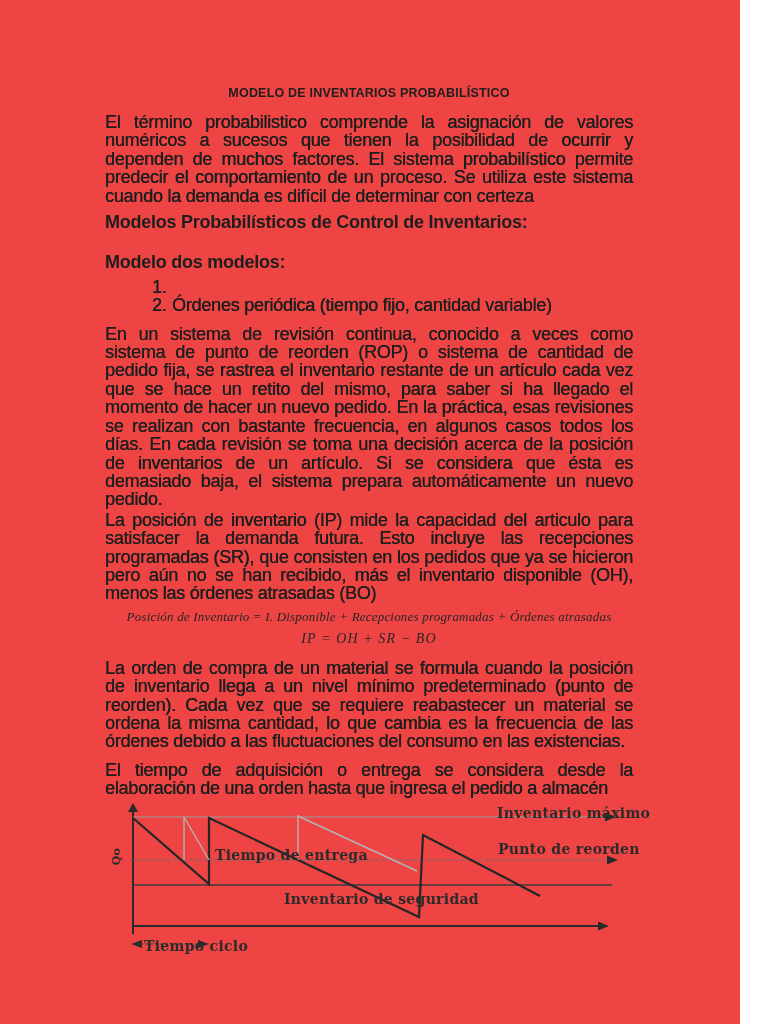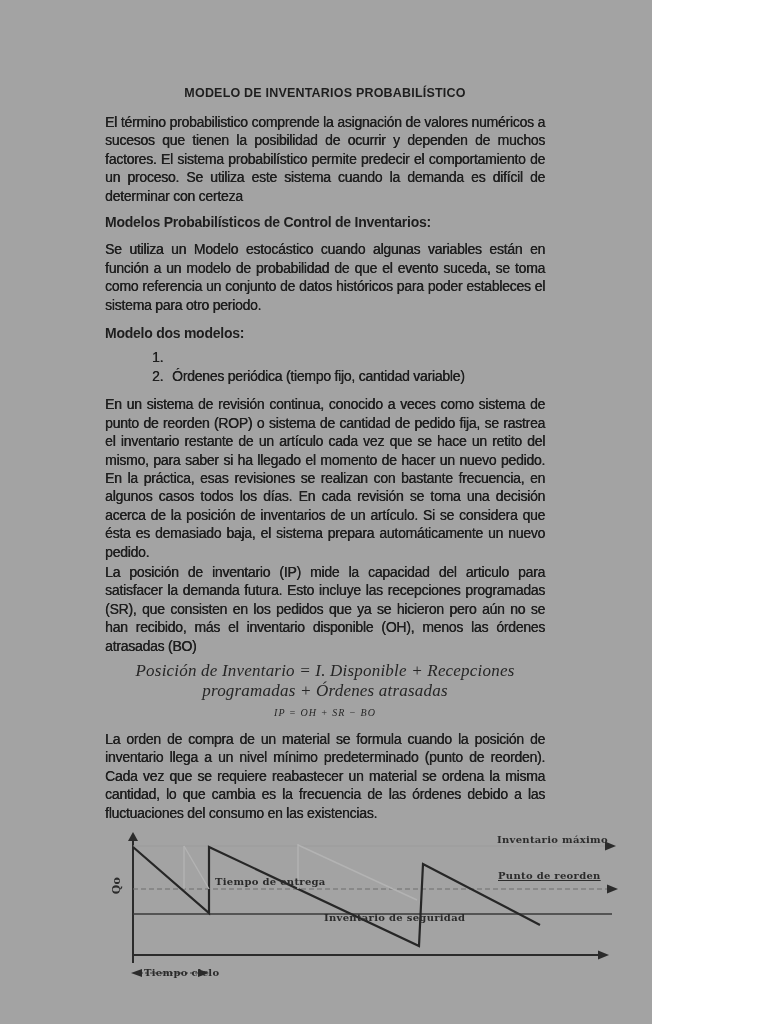--- a/index.html
+++ b/index.html
@@ -1,67 +1,66 @@
 <!DOCTYPE html>
 <html><head>
 <meta charset="utf-8">
 <style>
   html,body { margin:0; padding:0; background:#ffffff; }
   .page {
-    position:relative; width:652px; height:1024px; overflow:hidden;
+    position:relative; width:740px; height:1024px; overflow:hidden;
     box-sizing:border-box; padding:86px 107px 12px 105px;
-    background:#a3a3a3; color:#1e1e1e;
+    background:#ef4444; color:#1e1e1e;
     font-family:"Liberation Sans", sans-serif;
   }
   .title {
     font-size:12.5px; font-weight:bold; text-align:center;
     letter-spacing:0.2px; margin:0 0 13px 0;
   }
   .para {
-    font-size:14px; line-height:18.4px; letter-spacing:-0.25px;
+    font-size:18px; line-height:18.4px; letter-spacing:-0.25px;
     text-align:justify; margin:0; text-shadow:0.35px 0 0 #1e1e1e;
   }
   .bold { font-weight:bold; text-shadow:none; }
-  .mb8{margin-bottom:8px} .mb9{margin-bottom:9px} .mb10{margin-bottom:10px}
+  .mb8{margin-bottom:8px} .mb9{margin-bottom:22px} .mb10{margin-bottom:10px}
   .mb6{margin-bottom:6px} .mb7{margin-bottom:7px} .mb2{margin-bottom:2px}
   .mb12{margin-bottom:12px} .mb5{margin-bottom:5px}
   .list { margin:0 0 10px 0; }
   .list-row { display:flex; padding-left:47px; }
   .list-num { width:20px; flex:0 0 20px; }
   .formula {
     font-family:"Liberation Serif", serif; font-style:italic;
-    font-size:17px; text-align:center; letter-spacing:0.2px; color:#262626;
+    font-size:13px; text-align:center; letter-spacing:0.2px; color:#262626;
   }
-  .formula-ip { font-size:10px; letter-spacing:1.1px; }
+  .formula-ip { font-size:14px; letter-spacing:1.1px; }
   .chart { position:relative; width:625px; height:168px; margin-left:-45px; }
   .chart svg { position:absolute; left:0; top:0; }
   .chart-label {
     position:absolute; font-family:"DejaVu Serif", serif; font-weight:bold;
-    font-size:10px; color:#2b2b2b; white-space:nowrap; letter-spacing:0.3px;
+    font-size:14px; color:#2b2b2b; white-space:nowrap; letter-spacing:0.3px;
   }
   .lbl-qo { left:40px; top:47px; width:32px; text-align:center;
             transform:rotate(-90deg); font-size:11px; }
   .lbl-max { left:437px; top:2px; }
-  .lbl-rop { left:438px; top:38px;text-decoration:underline; }
+  .lbl-rop { left:438px; top:38px; }
   .lbl-lead { left:155px; top:44px; }
-  .lbl-safety { left:224px; top:80px;margin-left:40px; }
+  .lbl-safety { left:224px; top:88px; }
   .lbl-cycle { left:84px; top:135px; }
 </style>
 </head>
 <body>
 
 <div class="page">
 
   <h1 class="title">MODELO DE INVENTARIOS PROBABILÍSTICO</h1>
 
   <p class="para mb8">El término probabilistico comprende la asignación de valores numéricos a sucesos que tienen la posibilidad de ocurrir y dependen de muchos factores. El sistema probabilístico permite predecir el comportamiento de un proceso. Se utiliza este sistema cuando la demanda es difícil de determinar con certeza</p>
 
   <p class="para bold mb9">Modelos Probabilísticos de Control de Inventarios:</p>
 
-  <p class="para mb10">Se utiliza un Modelo estocástico cuando algunas variables están en función a un modelo de probabilidad de que el evento suceda, se toma como referencia un conjunto de datos históricos para poder estableces el sistema para otro periodo.</p>
 
   <p class="para bold mb6">Modelo dos modelos:</p>
 
   <div class="list">
     <div class="para list-row">
       <span class="list-num">1.</span>
     </div>
     <div class="para list-row">
       <span class="list-num">2.</span>
       <span>Órdenes periódica (tiempo fijo, cantidad variable)</span>
@@ -71,20 +70,21 @@
 
   <p class="para mb2">En un sistema de revisión continua, conocido a veces como sistema de punto de reorden (ROP) o sistema de cantidad de pedido fija, se rastrea el inventario restante de un artículo cada vez que se hace un retito del mismo, para saber si ha llegado el momento de hacer un nuevo pedido. En la práctica, esas revisiones se realizan con bastante frecuencia, en algunos casos todos los días. En cada revisión se toma una decisión acerca de la posición de inventarios de un artículo. Si se considera que ésta es demasiado baja, el sistema prepara automáticamente un nuevo pedido.</p>
 
   <p class="para mb6">La posición de inventario (IP) mide la capacidad del articulo para satisfacer la demanda futura. Esto incluye las recepciones programadas (SR), que consisten en los pedidos que ya se hicieron pero aún no se han recibido, más el inventario disponible (OH), menos las órdenes atrasadas (BO)</p>
 
   <div class="formula mb6">Posición de Inventario = I. Disponible + Recepciones programadas + Órdenes atrasadas</div>
   <div class="formula formula-ip mb12">IP = OH + SR − BO</div>
 
   <p class="para mb10">La orden de compra de un material se formula cuando la posición de inventario llega a un nivel mínimo predeterminado (punto de reorden). Cada vez que se requiere reabastecer un material se ordena la misma cantidad, lo que cambia es la frecuencia de las órdenes debido a las fluctuaciones del consumo en las existencias.</p>
 
+  <p class="para mb5">El tiempo de adquisición o entrega se considera desde la elaboración de una orden hasta que ingresa el pedido a almacén</p>
 
   <div class="chart">
     <svg width="625" height="168" viewBox="0 0 625 168">
         <line x1="73" y1="7" x2="73" y2="131" stroke="#2b2b2b" stroke-width="2"></line>
         <polygon points="68,9 78,9 73,0" fill="#2b2b2b"></polygon>
         <line x1="73" y1="14" x2="545" y2="14" stroke="#9b9b9b" stroke-width="1.2"></line>
         <polygon points="545,9.5 545,18.5 556,14" fill="#2b2b2b"></polygon>
         <line x1="73" y1="57" x2="547" y2="57" stroke="#6e6e6e" stroke-width="1.2" stroke-dasharray="5,3"></line>
         <polygon points="547,52.5 547,61.5 558,57" fill="#2b2b2b"></polygon>
         <line x1="73" y1="82" x2="552" y2="82" stroke="#3a3a3a" stroke-width="1.6"></line>

